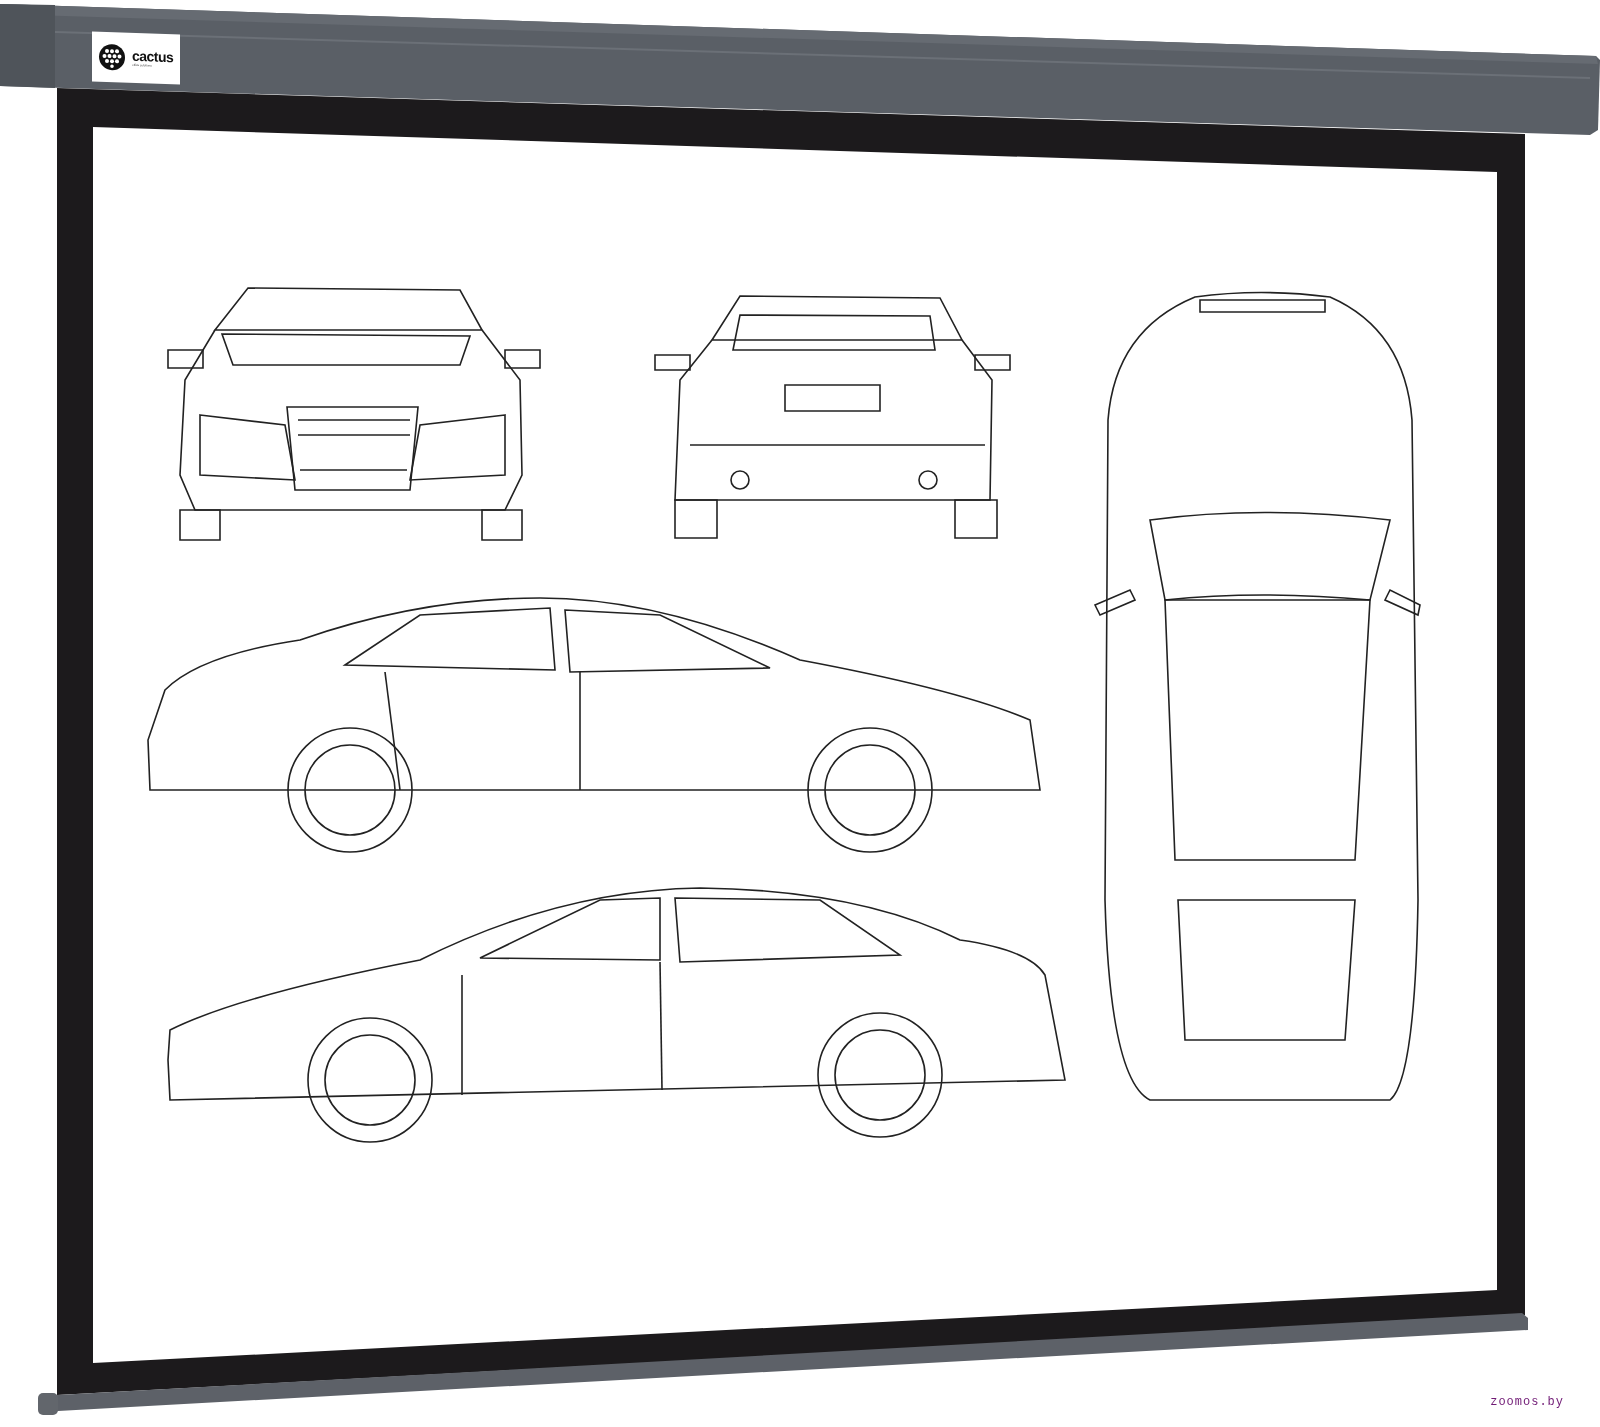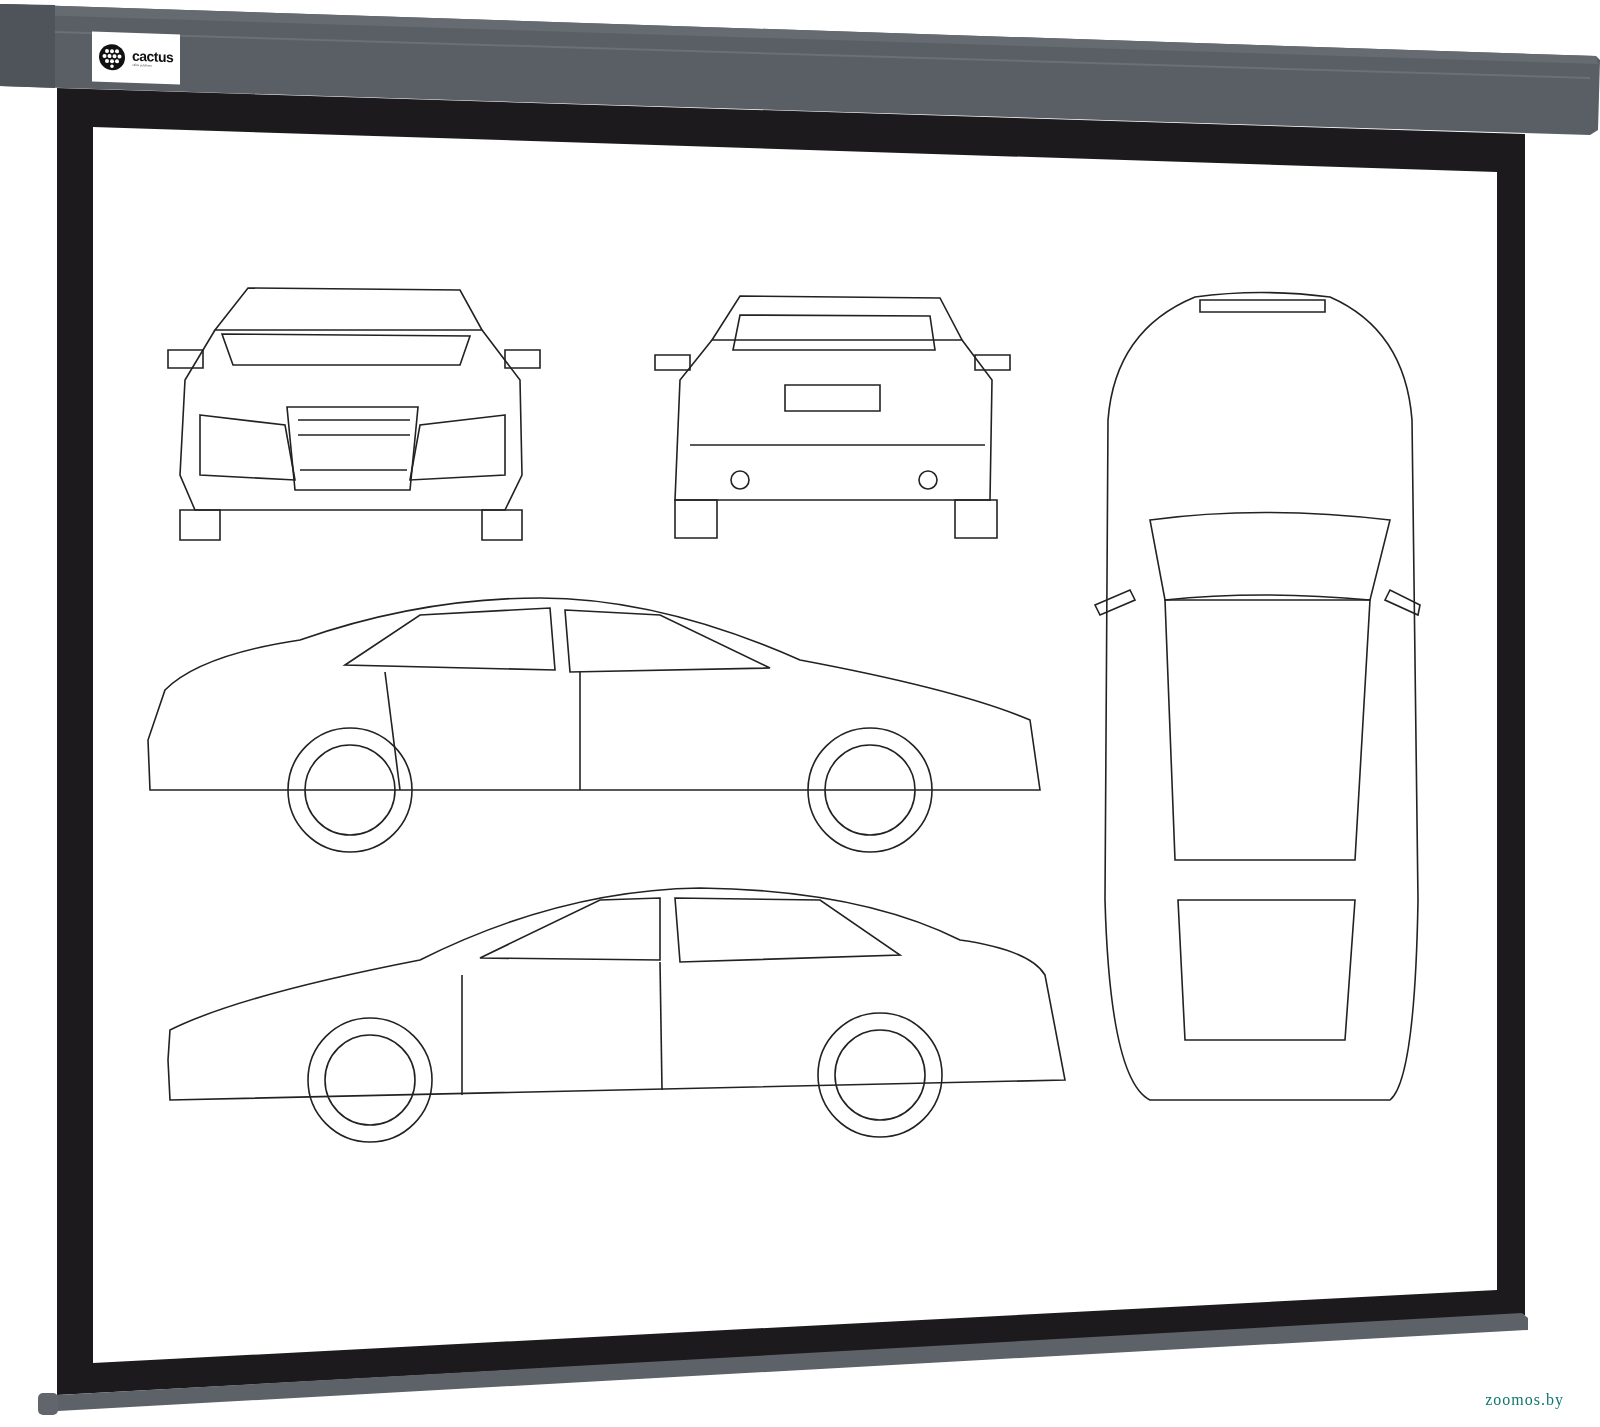--- a/index.html
+++ b/index.html
@@ -1,21 +1,21 @@
 <!DOCTYPE html>
 <html><head>
 <meta charset="utf-8">
 <style>
   html,body{margin:0;padding:0;background:#fff;}
   body{width:1600px;height:1427px;position:relative;overflow:hidden;font-family:"Liberation Sans",sans-serif;}
   svg.scene{position:absolute;left:0;top:0;}
   .logo{position:absolute;left:92px;top:33px;width:88px;height:50px;background:#fff;transform:skewY(1.9deg);display:flex;align-items:center;gap:6px;padding-left:6px;box-sizing:border-box;}
   .logo-text{font-family:"Liberation Sans",sans-serif;font-weight:bold;font-size:14px;color:#111;letter-spacing:-0.5px;line-height:1;}
   .logo-sub{font-size:3px;color:#333;}
-  .watermark{position:absolute;right:36px;bottom:18px;font-family:Liberation Serif, serif;font-size:16px;color:#0f766e;letter-spacing:1px;}
+  .watermark{position:absolute;right:36px;bottom:18px;font-family:Liberation Mono, monospace;font-size:12px;color:#701a75;letter-spacing:1px;}
   .draw line, .draw path, .draw rect, .draw circle, .draw ellipse, .draw polyline{fill:none;stroke:#222;stroke-width:1.6;}
 </style>
 </head>
 <body>
 
 <svg class="scene" width="1600" height="1427" viewBox="0 0 1600 1427">
 
   <polygon points="0,4 1596,56 1600,60 1598,130 1590,135 0,86" fill="#5a5f66"></polygon>
   <polygon points="0,4 1596,56 1598,64 0,14" fill="#666b72"></polygon>
   <polygon points="0,4 55,5 55,88 0,86" fill="#4f545a"></polygon>

